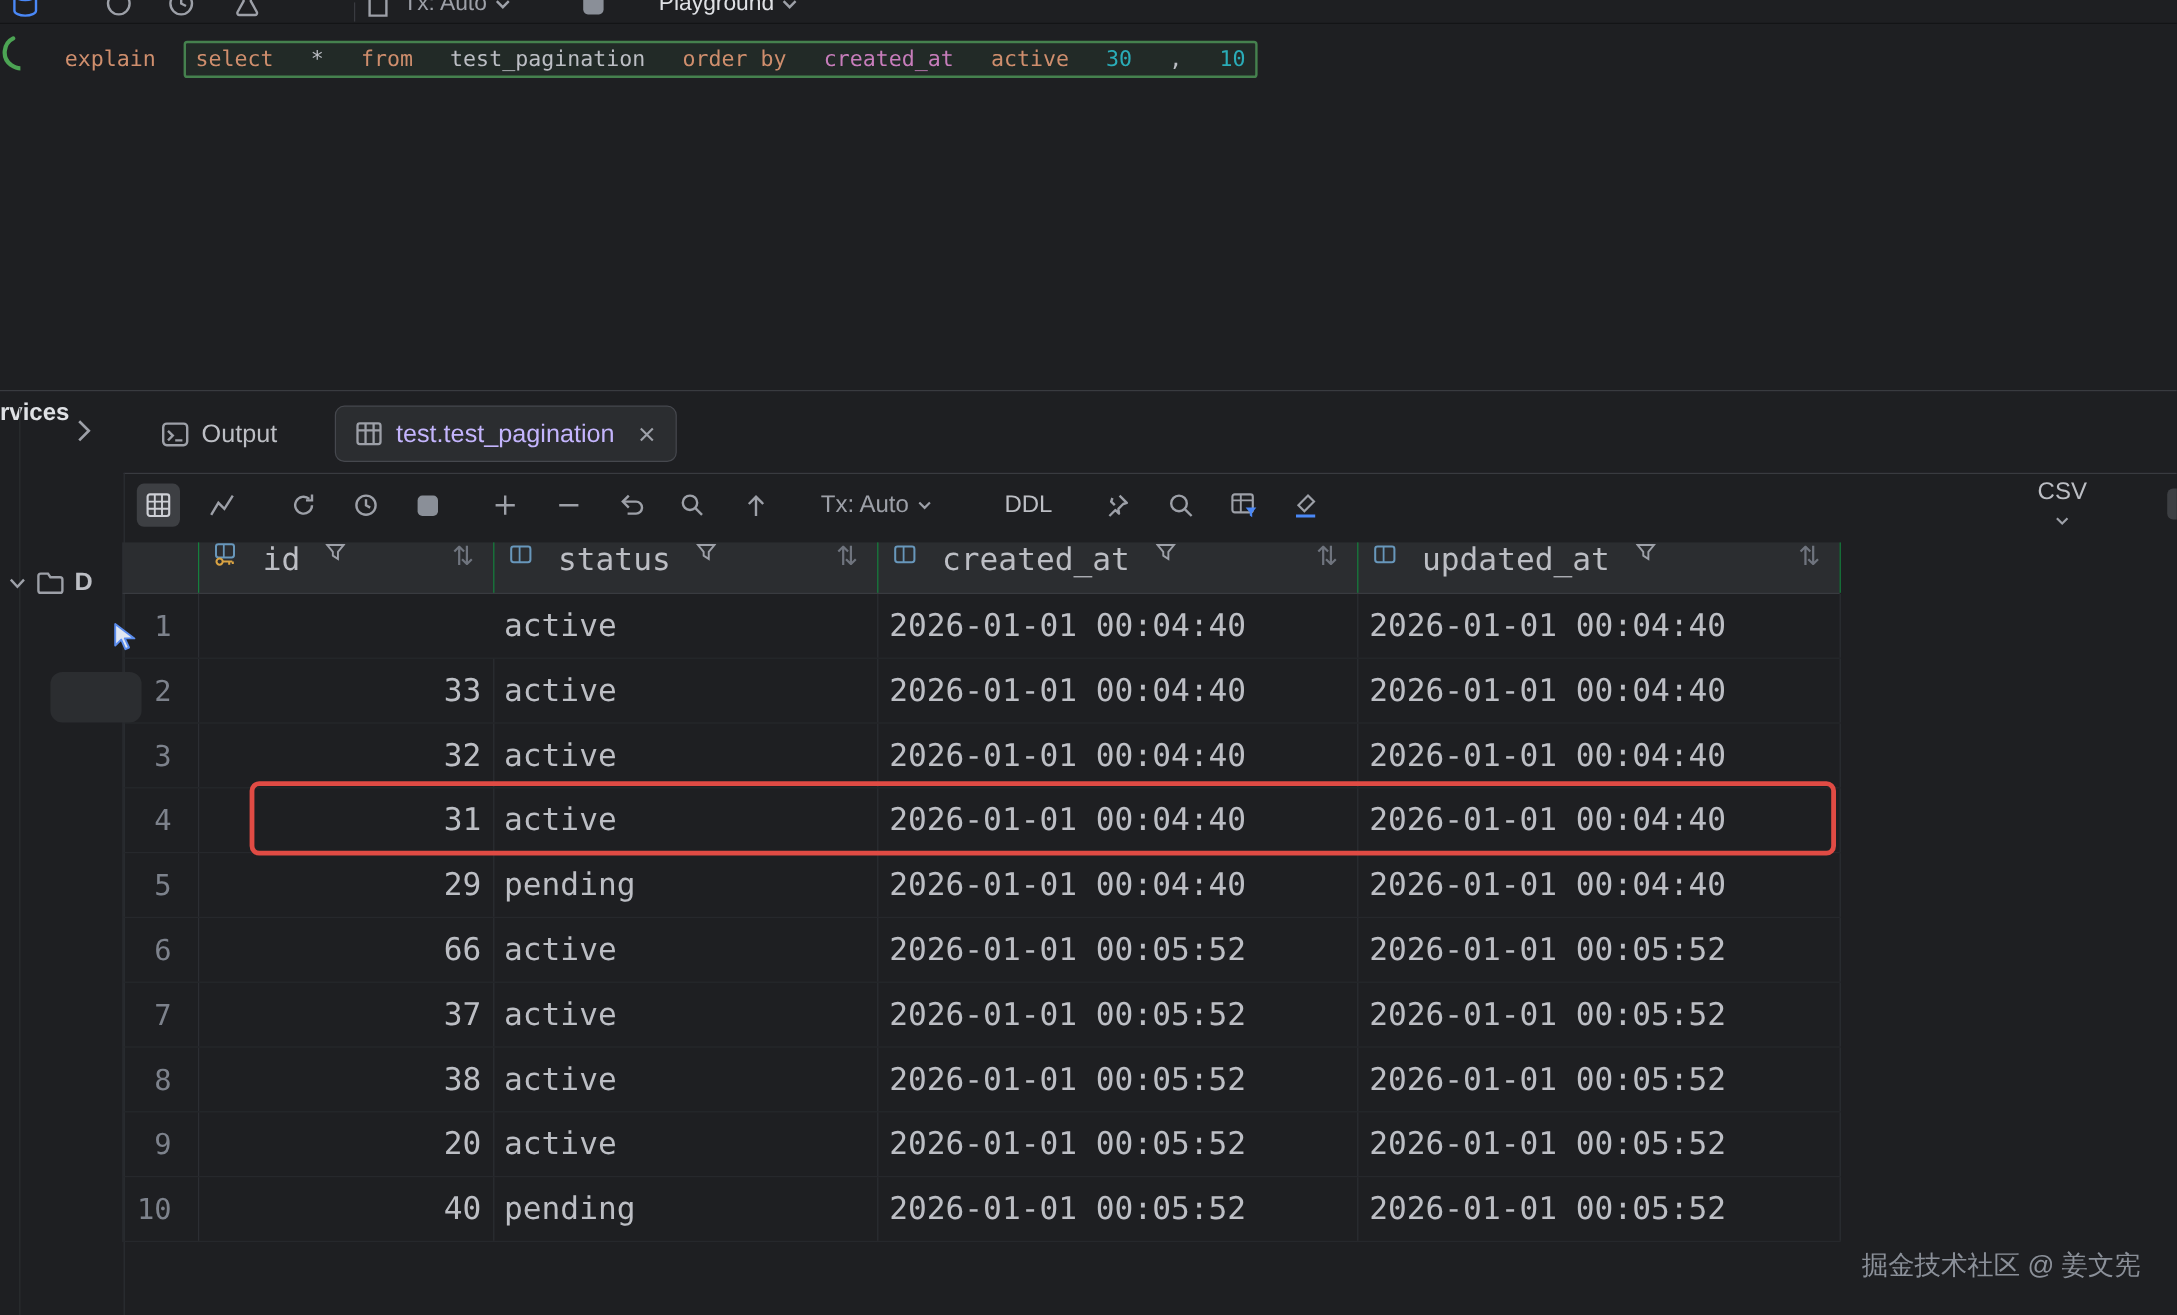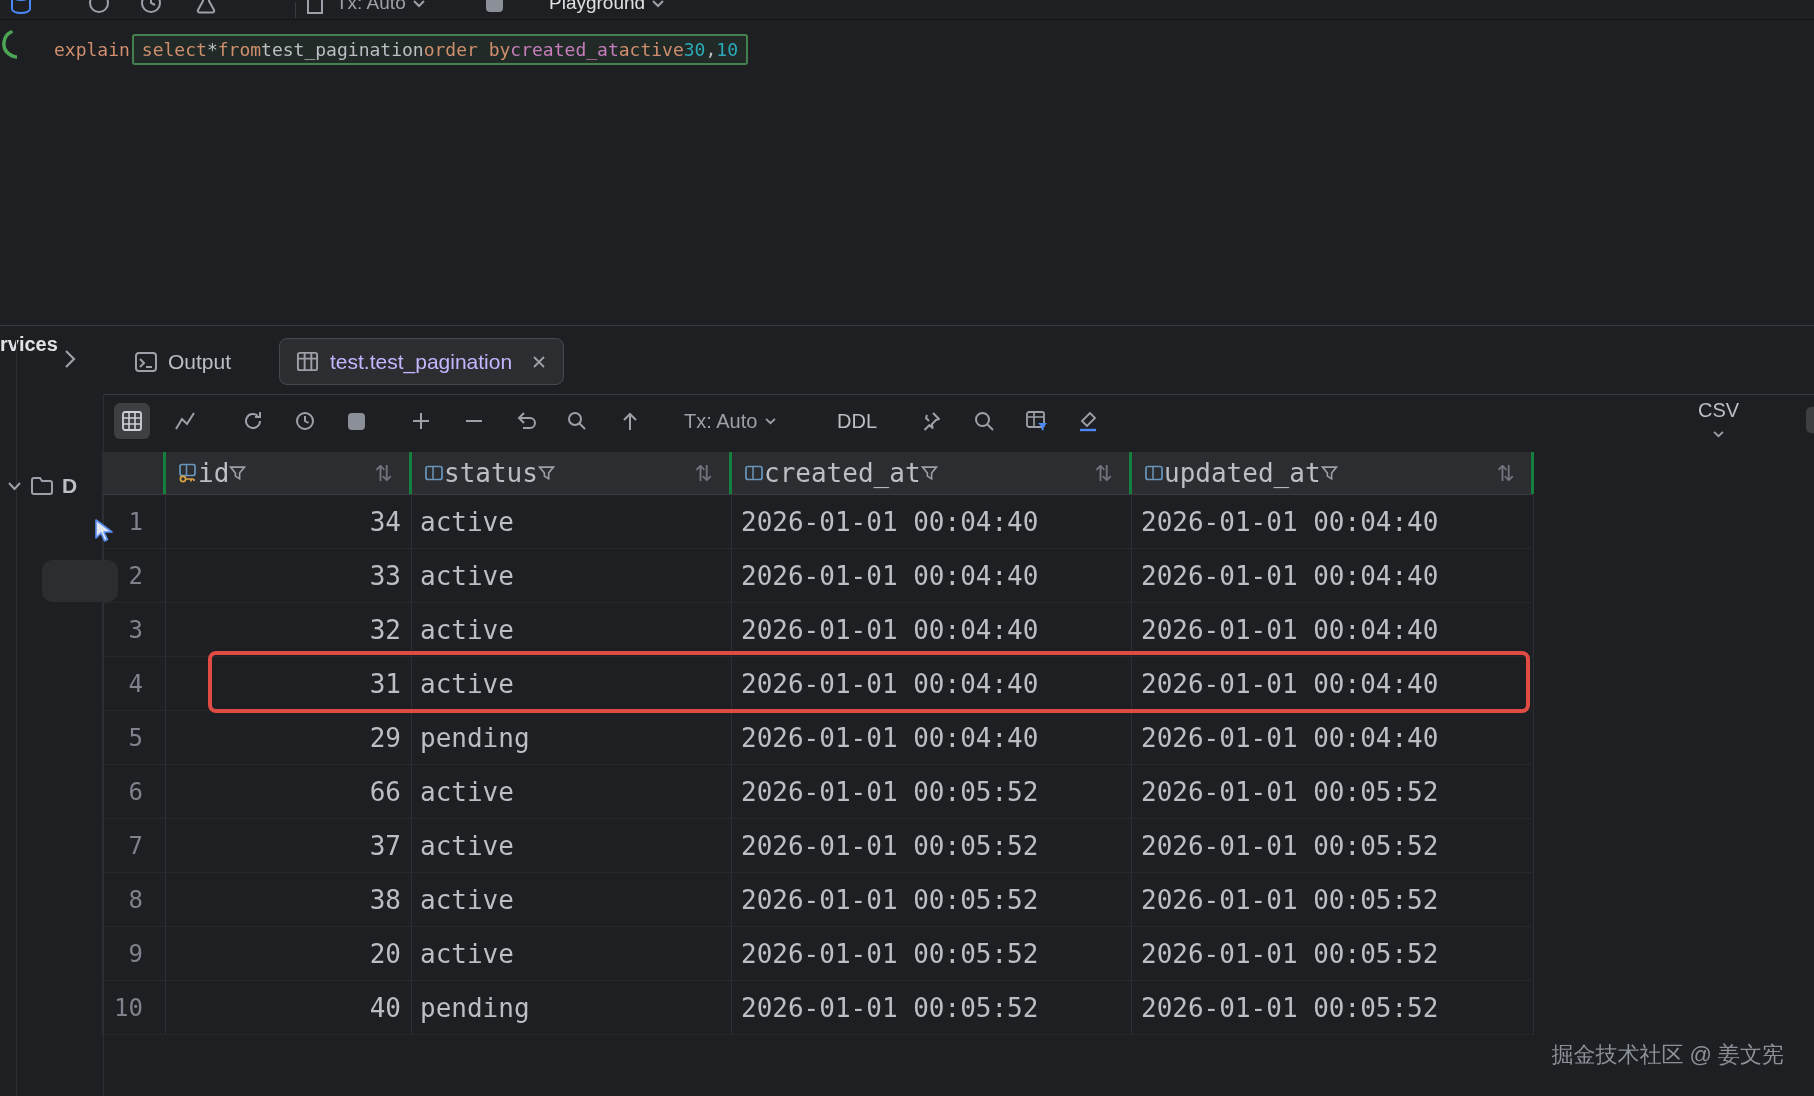--- a/index.html
+++ b/index.html
@@ -19,23 +19,23 @@
   .vsep { position:absolute; top:2px; width:1px; height:16px; background:#393b40; }
 
   
   #run-mark { position:absolute; left:-7px; top:28px; }
   #sql-line { position:absolute; left:54px; top:27px; height:44px; display:flex; align-items:center;
     font-size:18px; }
   .tok-keyword { color:#cf8e6d; }
   .tok-plain   { color:#bcbec4; }
   .tok-column  { color:#c77dbb; }
   .tok-number  { color:#2aacb8; }
-  #sql-selection { display:inline-flex; align-items:flex-start; margin-left:2px;
+  #sql-selection { display:inline-flex; align-items:flex-start; margin-left:23px;
     border:2px solid #45814e; background:rgba(78,143,88,0.10); border-radius:3px;
-    padding:3px 8px; }
+    padding:3px 8px;gap:31px; }
 
   .hline { position:absolute; height:1px; background:#393b40; }
   .vline { position:absolute; width:1px; background:#2c2e33; }
 
   
   #services-label { position:absolute; left:0; top:333px; font-size:20px; font-weight:bold; color:#dfe1e5; }
 
   #panel-chevron { position:absolute; left:62px; top:348px; }
 
   #tab-output { position:absolute; left:128px; top:340px; height:44px; display:flex; align-items:center; gap:10px;
@@ -49,22 +49,22 @@
   .tbtn { position:absolute; top:4px; width:36px; height:36px; display:flex; align-items:center; justify-content:center;
     border-radius:6px; color:#9da0a8; }
   .tbtn.selected { background:#3d3f43; }
   .tlabel { position:absolute; top:0; height:44px; display:flex; align-items:center; gap:7px;
     color:#9da0a8; font-size:20px; }
   .stop-square { width:17px; height:17px; border-radius:4px; background:#8a8f98; }
 
   
   #table-header { position:absolute; left:102px; top:452px; width:1431px; height:43px;
     background:#2b2d30; border-bottom:1px solid #393b40; border-left:1px solid #2c2e33; }
-  .hcell { position:absolute; top:0; height:42px; display:flex; align-items:center;
-    border-right:3px solid #15803d; font-size:26px; color:#bcbec4; padding-left:12px; gap:0; }
+  .hcell { position:absolute; top:0; height:42px; display:flex; align-items:flex-start;
+    border-right:1px solid #15803d; font-size:26px; color:#bcbec4; padding-left:12px; gap:21px; }
   .hcell .sorter { margin-left:auto; margin-right:16px; color:#6f747e; font-size:22px;
     font-family:"DejaVu Sans", sans-serif; }
   .hc-gutter  { left:0;     width:63px;  padding-left:0; }
   .hc-id      { left:63px;  width:246px; }
   .hc-status  { left:309px; width:320px; }
   .hc-created { left:629px; width:400px; }
   .hc-updated { left:1029px;width:402px; }
 
   #table-body { position:absolute; left:102px; top:495px; width:1431px; height:540px;
     border-left:1px solid #2c2e33; font-size:26px; }
@@ -367,21 +367,20 @@
     <svg width="17" height="17" viewBox="0 0 16 16">
         <path d="M1.5 2h13L10 7.5V13l-4-2.6V7.5z" fill="none" stroke="#9da0a8" stroke-width="1.5"></path>
       </svg>
     <span class="sorter">⇅</span>
   </div>
 </div>
 
 <div id="table-body">
     <div class="trow">
       <div class="cell cell-gutter">1</div>
-      <div class="cell cell-id">34</div>
       <div class="cell cell-status">active</div>
       <div class="cell cell-created">2026-01-01 00:04:40</div>
       <div class="cell cell-updated">2026-01-01 00:04:40</div>
     </div>
     <div class="trow">
       <div class="cell cell-gutter">2</div>
       <div class="cell cell-id">33</div>
       <div class="cell cell-status">active</div>
       <div class="cell cell-created">2026-01-01 00:04:40</div>
       <div class="cell cell-updated">2026-01-01 00:04:40</div>

